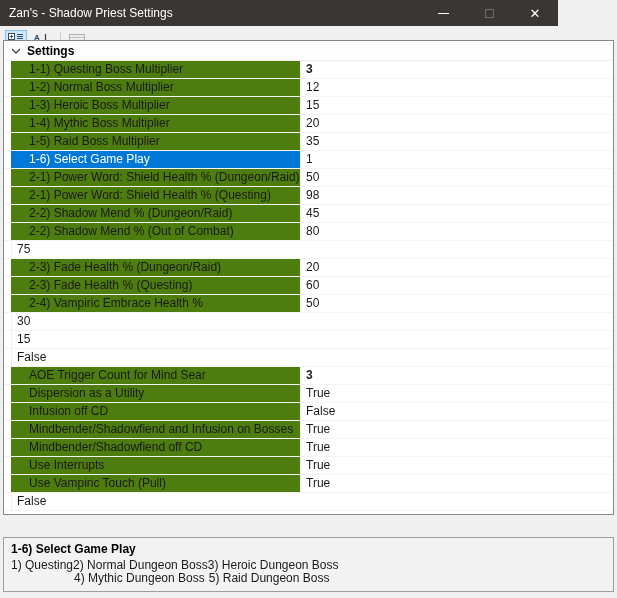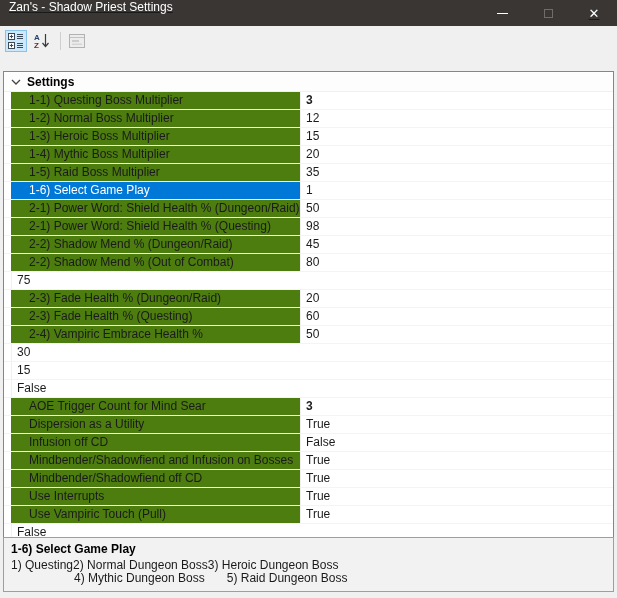--- a/index.html
+++ b/index.html
@@ -7,22 +7,22 @@
   body {
     font-family:"Liberation Sans", sans-serif;
     font-size:12px;
     background:#f0f0f0;
     color:#1a1a1a;
     position:relative;
     overflow:hidden;
   }
   
   .titlebar {
-    position:absolute; left:0; top:0; width:617px; height:26px;
-    background:#393634; display:flex; align-items:flex-start;text-decoration:underline;
+    position:absolute; left:0; top:0; width:558px; height:26px;
+    background:#393634; display:flex; align-items:center;
   }
   .titlebar-text {
     color:#ffffff; padding-left:9px; font-size:12px; flex:1 1 auto;
     white-space:nowrap; overflow:hidden;
   }
   .caption-buttons { display:flex; height:26px; }
   .caption-btn {
     width:46px; height:26px; display:flex; align-items:center; justify-content:center;
     color:#ffffff; font-size:12px; cursor:default;
   }
@@ -37,21 +37,21 @@
   }
   .tool-btn {
     width:22px; height:22px; display:flex; align-items:center; justify-content:center;
     border:1px solid transparent; background:transparent;
   }
   .tool-btn.selected { background:#cde8fb; border-color:#86c2ea; }
   .tool-btn + .tool-btn { margin-left:4px; }
   .tool-sep { width:1px; height:18px; background:#cfcfcf; margin:0 5px 0 7px; }
   
   .grid {
-    position:absolute; left:3px; top:71px; width:611px; height:475px;
+    position:absolute; left:3px; top:40px; width:611px; height:475px;
     background:#ffffff; border:1px solid #82878f; padding-top:1px;
     overflow:hidden;
   }
   .category-row {
     height:19px; display:flex; align-items:center; background:#fdfdfd;
     border-bottom:1px solid #f0f0f0;
   }
   .cat-chevron {
     width:23px; display:flex; align-items:center; justify-content:center; color:#444444;
   }
@@ -74,21 +74,21 @@
     position:absolute; left:3px; top:537px; width:611px; height:55px;
     background:#f2f2f2; border:1px solid #9d9da2; padding:4px 0 0 7px;
     overflow:hidden;
   }
   .help-title { font-weight:bold; color:#000000; margin-bottom:3px; }
   .help-row { display:flex; line-height:13px; }
   .help-cell { white-space:nowrap; }
   .help-cell.c1 { flex:0 0 60px; }
   .help-cell.c2 { flex:0 0 120px; }
   .help-row.second .help-cell.c2 { padding-left:3px; }
-  .help-row.second .help-cell.c3 { padding-left:22px; }
+  .help-row.second .help-cell.c3 { padding-left:4px; }
   svg { display:block; }
 </style>
 </head>
 <body>
 
 <div class="titlebar">
   <div class="titlebar-text">Zan's - Shadow Priest Settings</div>
   <div class="caption-buttons">
     <div class="caption-btn">
         <span class="dash"></span>

